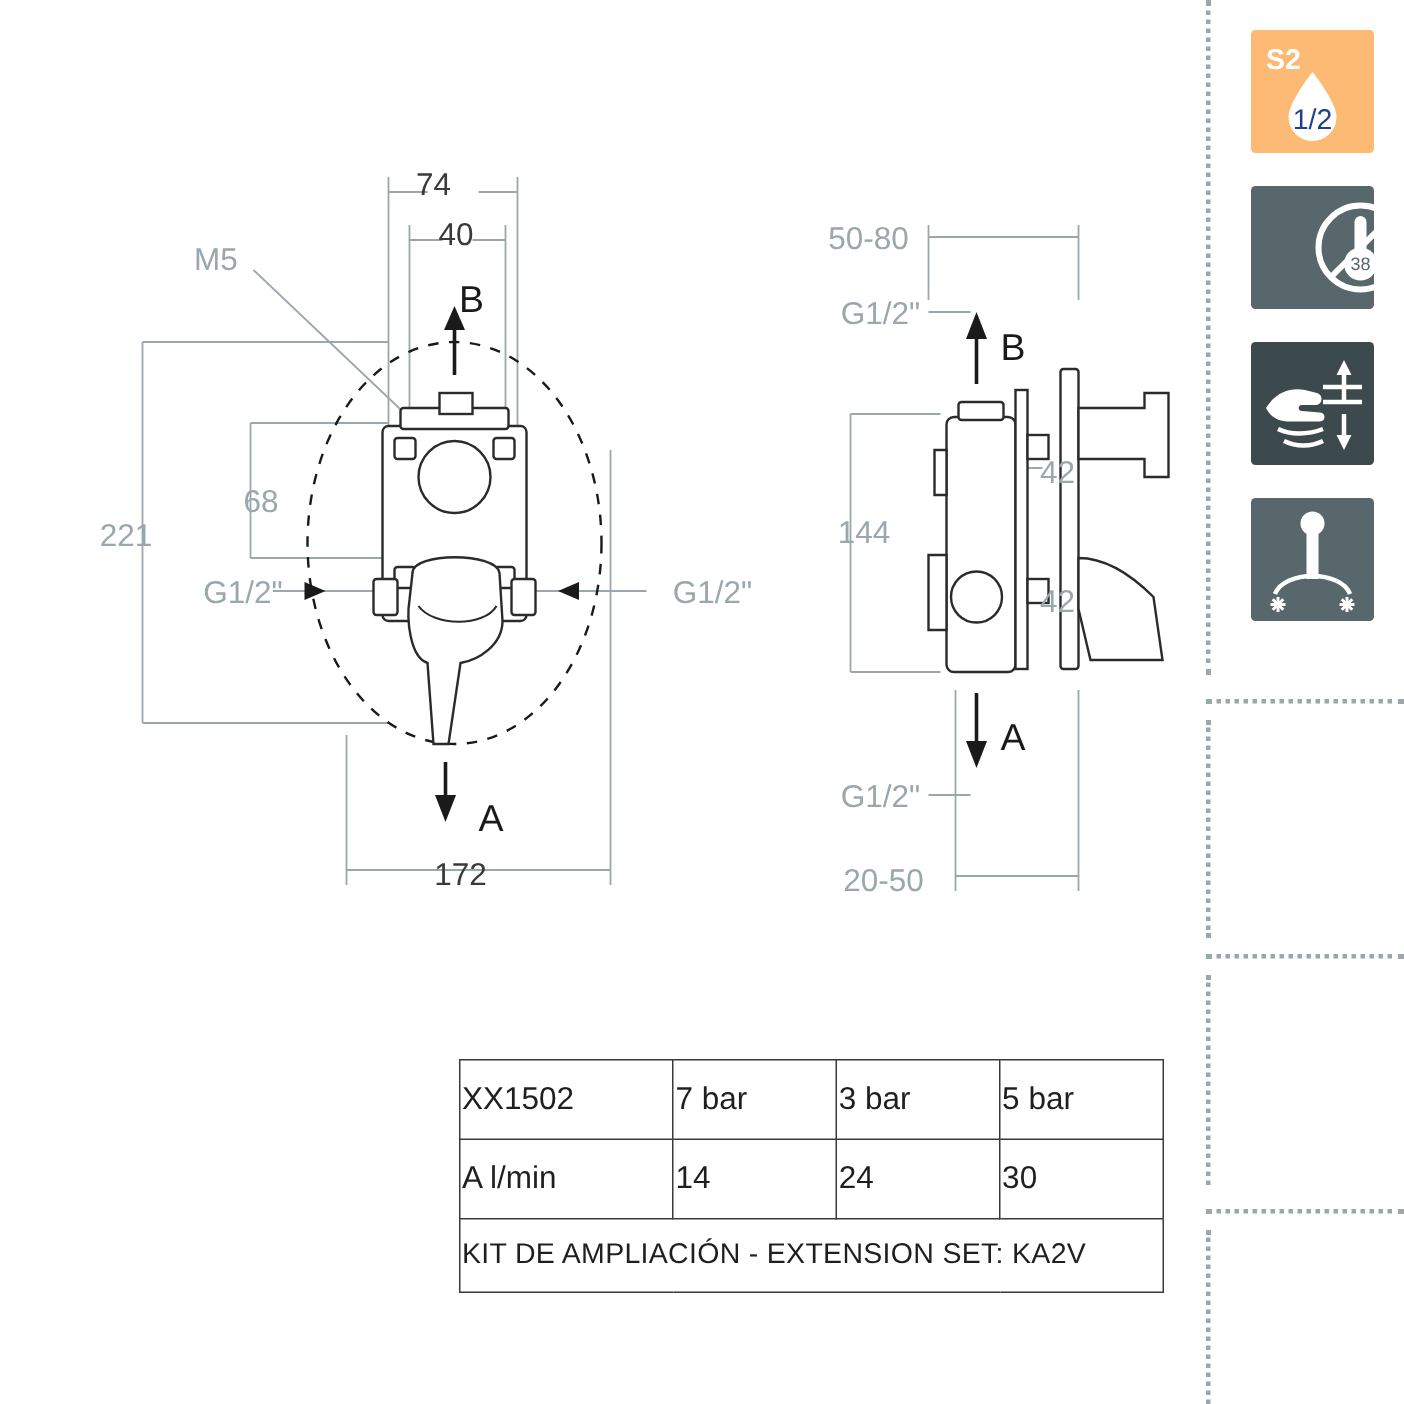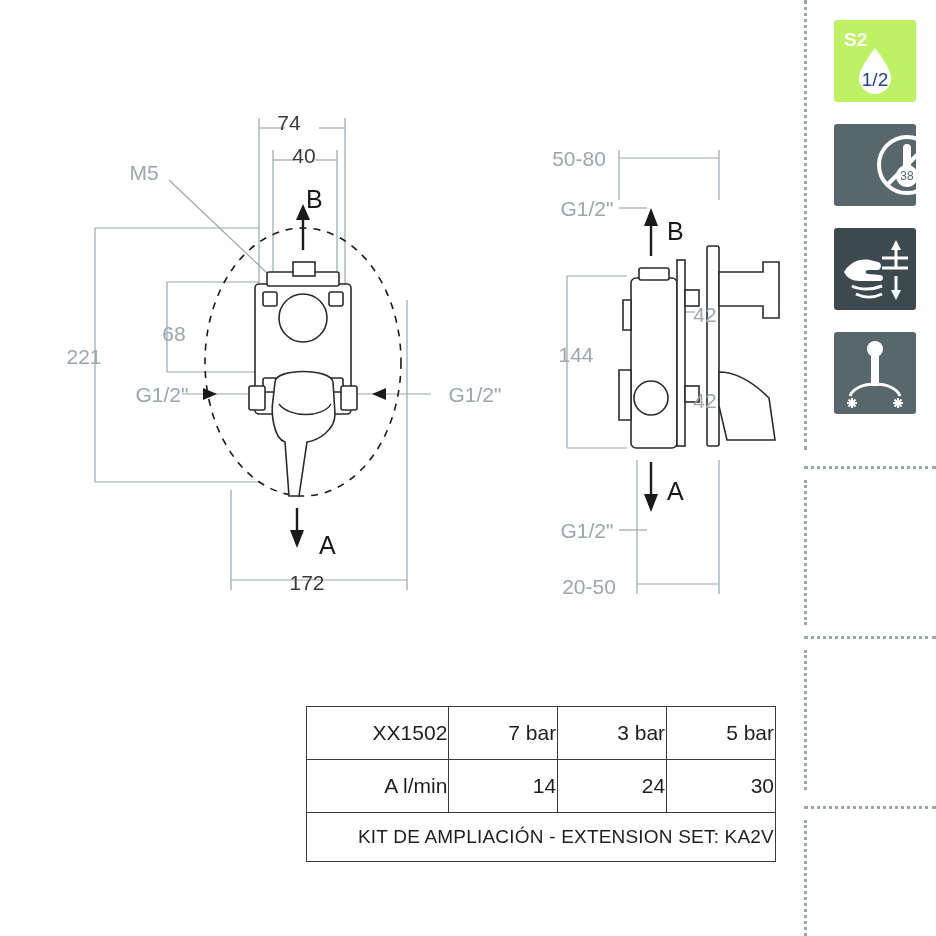--- a/index.html
+++ b/index.html
@@ -55,21 +55,21 @@
     top: 706px;
     width: 470px;
   }
   table.flow {
     border-collapse: collapse;
     width: 470px;
     background: #fff;
   }
   table.flow td {
     border: 1.5px solid #3a3a3a;
-    text-align: right;
+    text-align: left;
     font-size: 21px;
     color: #1f1f1f;
     height: 50px;
     font-family: "Liberation Sans", sans-serif;
   }
   table.flow td.c0 { width: 142px; }
   table.flow td.cx { width: 109px; }
   table.flow td.full {
     font-size: 19px;
     letter-spacing: 0.2px;
@@ -97,21 +97,21 @@
   }
   .icon-box {
     position: absolute;
     left: 34px;
     width: 82px;
     height: 82px;
     border-radius: 3px;
     box-sizing: border-box;
   }
   .icon-box svg { display: block; }
-  .icon-s2 { background: #bef264; top: 20px; }
+  .icon-s2 { background: #fdba74; top: 20px; }
   .icon-therm { background: #57676b; top: 124px; padding-left: 32px; }
   .icon-hand { background: #3c4a4e; top: 228px; }
   .icon-shower { background: #57676b; top: 332px; }
 </style>
 </head>
 <body>
 
 <div class="sheet">
 
   <div class="drawing">

